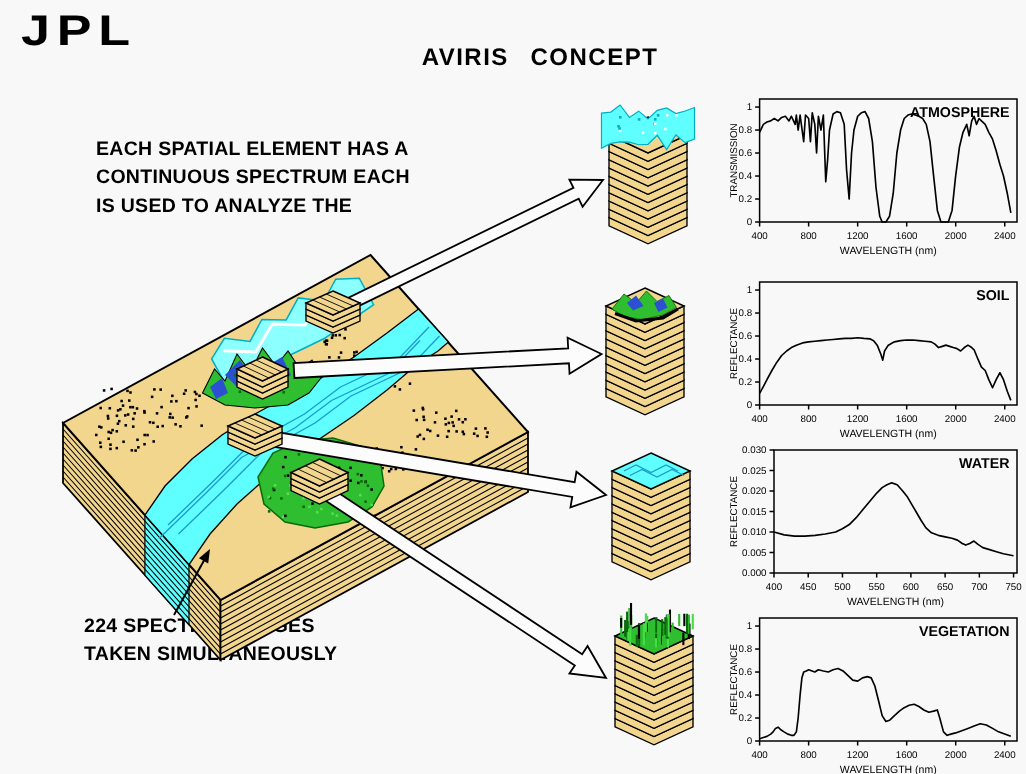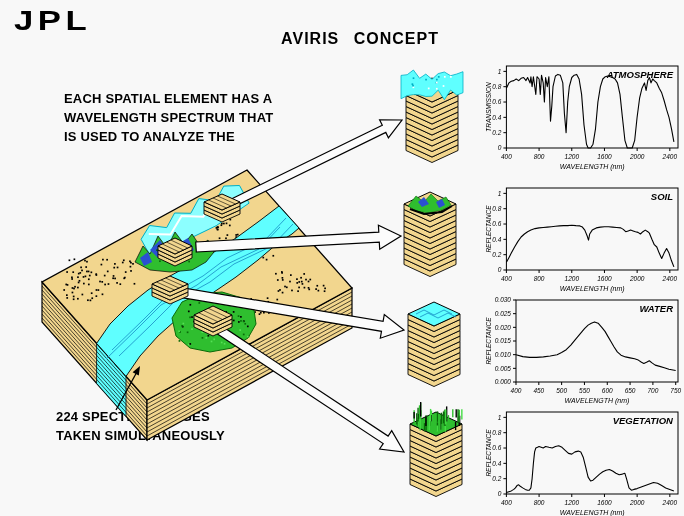--- a/index.html
+++ b/index.html
@@ -3,36 +3,36 @@
 <meta charset="utf-8">
 <style>
   html,body{margin:0;padding:0;}
   body{font-family:"Liberation Sans",sans-serif;background:#e6e6e6;}
   #stage{position:relative;width:684px;height:516px;background:#f8f8f8;overflow:hidden;color:#000;}
   .txt{position:absolute;font-weight:bold;white-space:nowrap;}
   #jpl-logo{left:14px;top:4px;font-size:31px;letter-spacing:4px;transform:scaleX(1.12) scaleY(0.92);transform-origin:left top;}
   #page-title{left:360px;top:30px;transform:translateX(-50%);font-size:16px;letter-spacing:1px;word-spacing:9px;}
   #top-annot{left:64px;top:89px;font-size:13px;line-height:19px;letter-spacing:0.2px;}
   #bot-annot{left:56px;top:407px;font-size:13px;line-height:19px;letter-spacing:0.2px;}
-  .chart{position:absolute;left:484px;width:200px;height:112px;font-style:italic;}
+  .chart{position:absolute;left:484px;width:200px;height:112px;}
   #chartbox-0{top:60px;} #chartbox-1{top:182px;} #chartbox-2{top:294px;} #chartbox-3{top:406px;}
   svg{display:block;}
   #scene{position:absolute;left:0;top:0;}
 </style>
 </head>
 <body>
 
 <div id="stage">
 
   <div class="txt" id="jpl-logo">JPL</div>
   <div class="txt" id="page-title">AVIRIS CONCEPT</div>
 
   <div class="txt" id="top-annot">
     <div>EACH SPATIAL ELEMENT HAS A</div>
-    <div>WAVELENGTH SPECTRUM THAT</div>
+    <div>CONTINUOUS SPECTRUM EACH</div>
     <div>IS USED TO ANALYZE THE</div>
   </div>
 
   <div class="txt" id="bot-annot">
     <div>224 SPECTRAL IMAGES</div>
     <div>TAKEN SIMULTANEOUSLY</div>
   </div>
 
   <svg id="scene" width="684" height="516" viewBox="0 0 684 516">
       <g>

